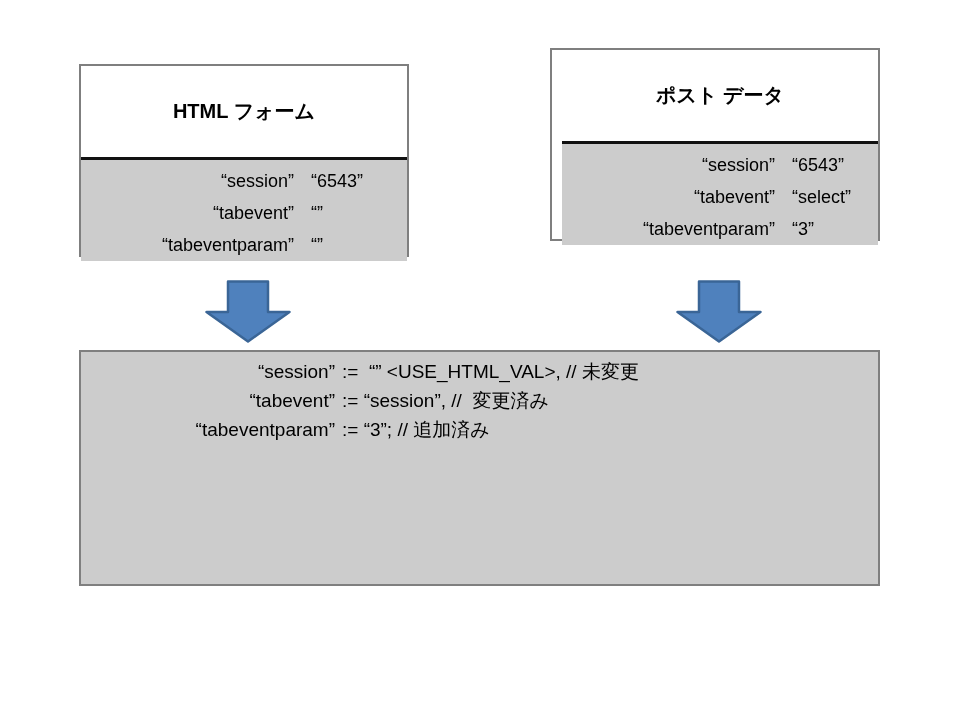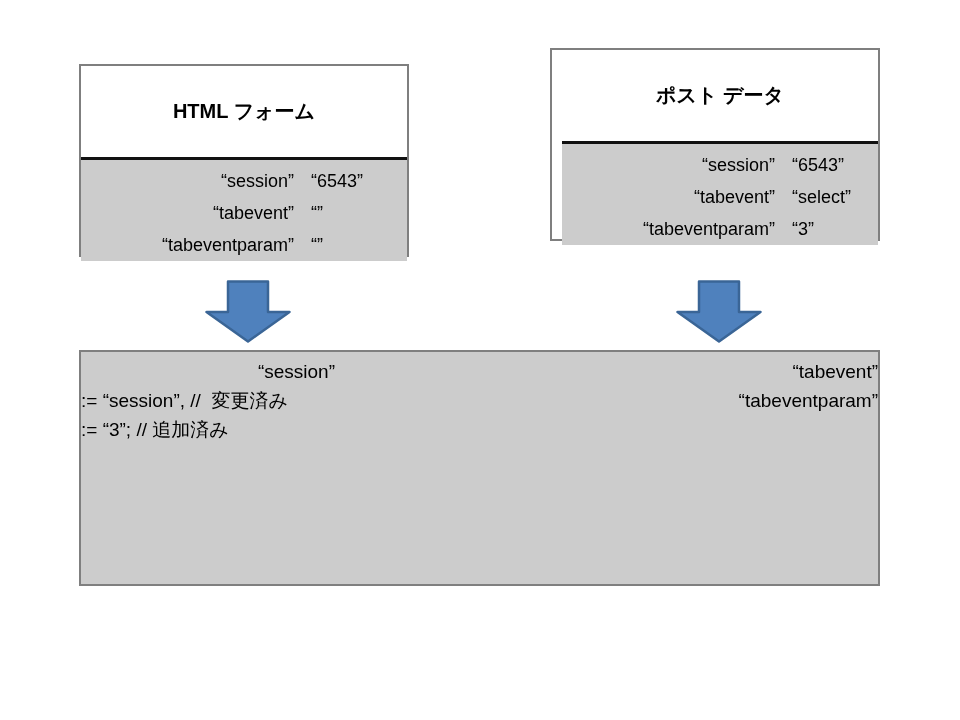--- a/index.html
+++ b/index.html
@@ -108,20 +108,21 @@
     <polygon points="23,1.5 63,1.5 63,32 84.5,32 43,61.5 1.5,32 23,32" fill="#4F81BD" stroke="#3A6596" stroke-width="2.5" stroke-linejoin="round"></polygon>
   </svg>
   <svg class="down-arrow" id="right-arrow" viewBox="0 0 86 63" xmlns="http://www.w3.org/2000/svg">
     <polygon points="23,1.5 63,1.5 63,32 84.5,32 43,61.5 1.5,32 23,32" fill="#4F81BD" stroke="#3A6596" stroke-width="2.5" stroke-linejoin="round"></polygon>
   </svg>
 
   <div class="box" id="bdl-form-box">
     <div class="box-body">
       <div class="kv-grid">
         <span class="kv-name">“session”</span>
+        <span class="kv-value">:=  “” &lt;USE_HTML_VAL&gt;, // 未変更</span>
         <span class="kv-name">“tabevent”</span>
         <span class="kv-value">:= “session”, //  変更済み</span>
         <span class="kv-name">“tabeventparam”</span>
         <span class="kv-value">:= “3”; // 追加済み</span>
       </div>
     </div>
   </div>
 
 </div>
 

